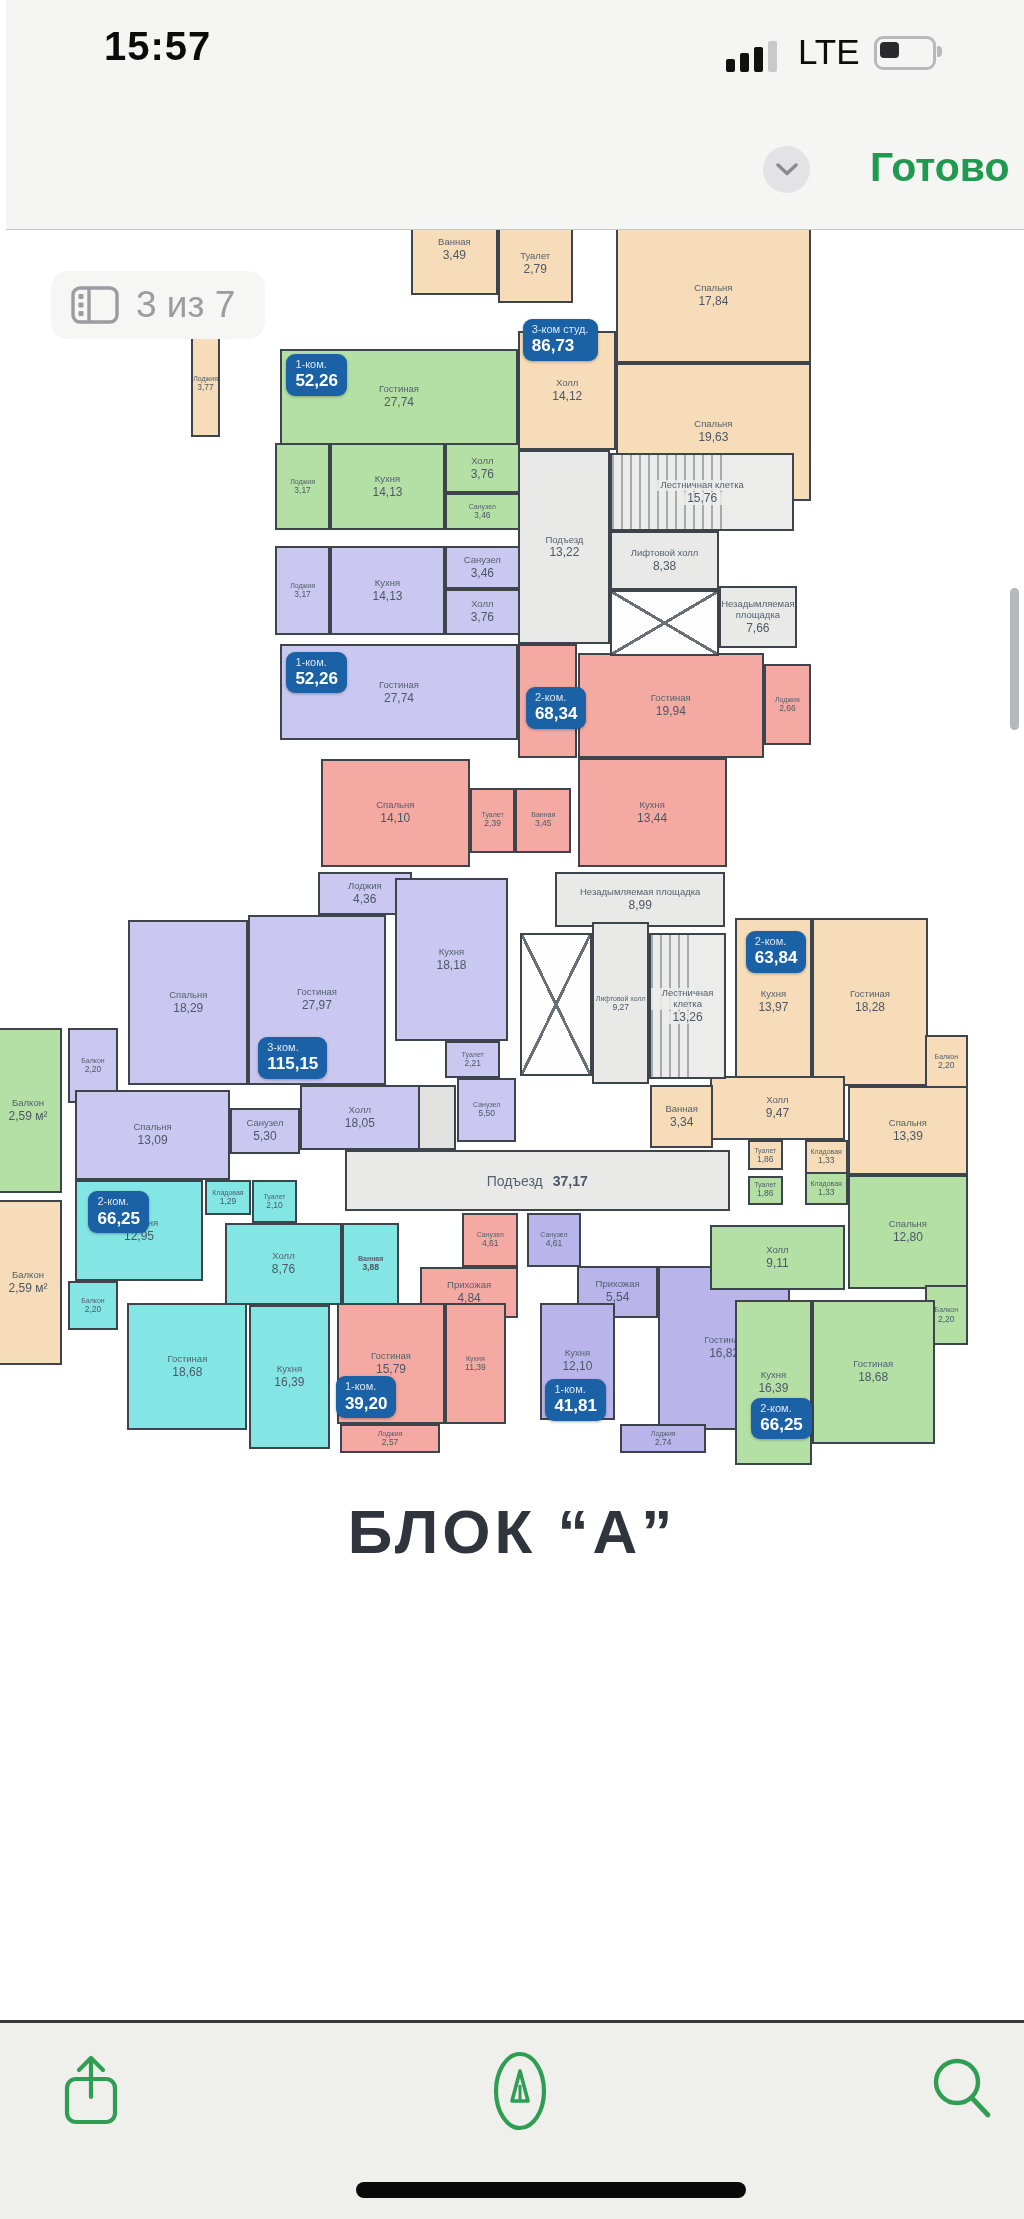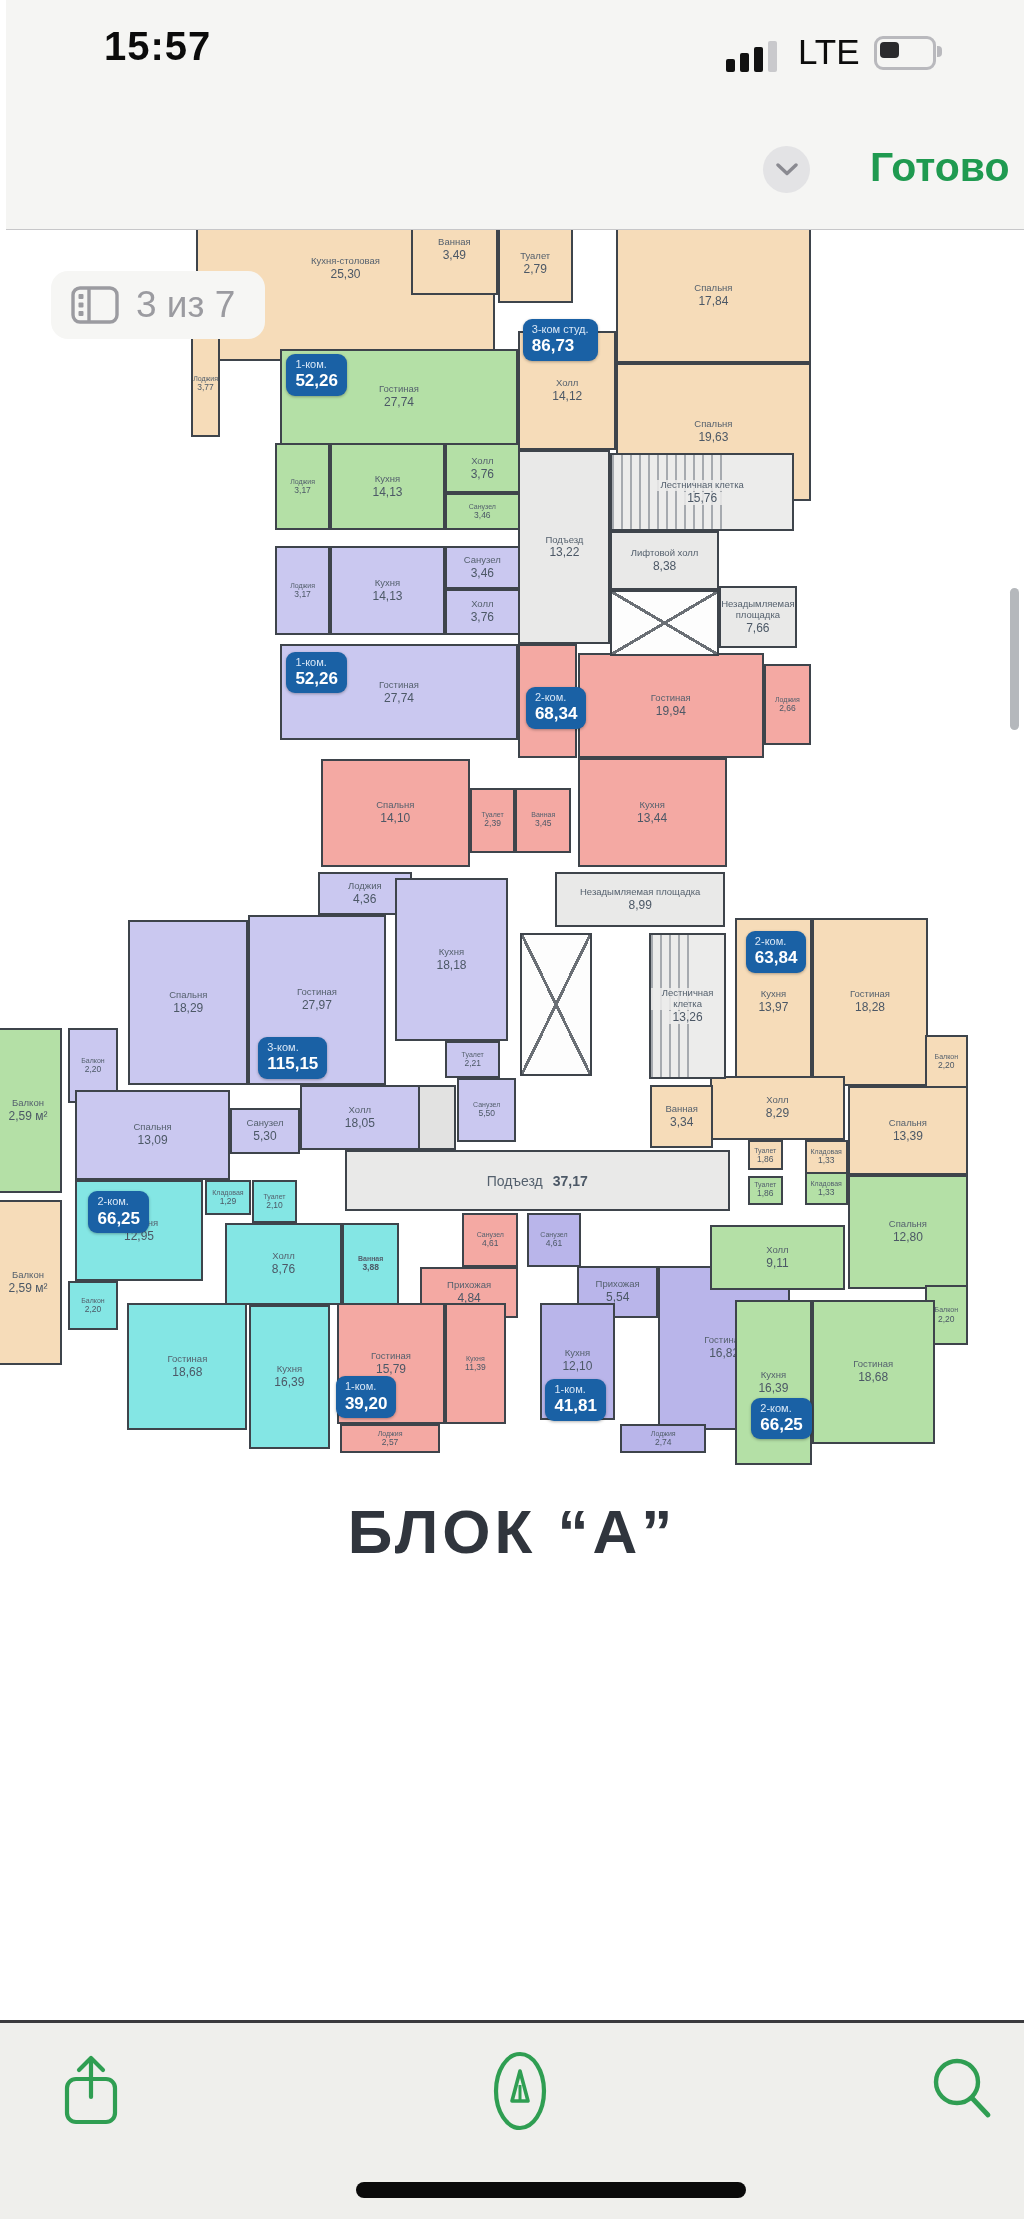--- a/index.html
+++ b/index.html
@@ -109,24 +109,20 @@
     <line x1="18" y1="2" x2="18" y2="36" stroke="#9b9ba0" stroke-width="3.4"></line>
     <rect x="7.5" y="8" width="5" height="5" rx="1" fill="#9b9ba0"></rect>
     <rect x="7.5" y="16.5" width="5" height="5" rx="1" fill="#9b9ba0"></rect>
     <rect x="7.5" y="25" width="5" height="5" rx="1" fill="#9b9ba0"></rect>
   </svg>
   <span class="pill-label">3 из 7</span>
 </div>
 
 <div class="plan" id="plan-top">
   <div class="slant"></div>
-<div class="room c-peach" style="left: 1%; top: 1.2%; width: 48%; height: 26%;">
-      <span class="rn">Кухня-столовая</span>
-      <span class="ra">25,30</span>
-    </div>
     <div class="room c-peach" style="left: 35.5%; top: 5%; width: 14%; height: 13%;">
       <span class="rn">Ванная</span>
       <span class="ra">3,49</span>
     </div>
     <div class="room c-peach" style="left: 49.5%; top: 8%; width: 12%; height: 11%;">
       <span class="rn">Туалет</span>
       <span class="ra">2,79</span>
     </div>
     <div class="room c-peach" style="left: 68.5%; top: 8.5%; width: 31.3%; height: 19%;">
       <span class="rn">Спальня</span>
@@ -395,21 +391,21 @@
     <div class="room c-peach" style="left: 82.7%; top: 9.5%; width: 12.9%; height: 25.2%;">
       <span class="rn">Гостиная</span>
       <span class="ra">18,28</span>
     </div>
     <div class="room c-peach sm" style="left: 95.2%; top: 27%; width: 4.8%; height: 8.3%;">
       <span class="rn">Балкон</span>
       <span class="ra">2,20</span>
     </div>
     <div class="room c-peach" style="left: 71.4%; top: 33.2%; width: 15%; height: 9.7%;">
       <span class="rn">Холл</span>
-      <span class="ra">8,29</span>
+      <span class="ra">9,47</span>
     </div>
     <div class="room c-peach sm" style="left: 75.6%; top: 42.9%; width: 3.9%; height: 4.5%;">
       <span class="rn">Туалет</span>
       <span class="ra">1,86</span>
     </div>
     <div class="room c-peach sm" style="left: 81.9%; top: 42.9%; width: 4.8%; height: 5%;">
       <span class="rn">Кладовая</span>
       <span class="ra">1,33</span>
     </div>
     <div class="room c-peach" style="left: 86.7%; top: 34.7%; width: 13.3%; height: 13.4%;">
@@ -418,20 +414,24 @@
     </div>
     <div class="room c-peach" style="left: 64.8%; top: 34.6%; width: 7%; height: 9.4%;">
       <span class="rn">Ванная</span>
       <span class="ra">3,34</span>
     </div>
     <div class="room c-gray" style="left: 54.3%; top: 2.6%; width: 18.8%; height: 8.3%;">
       <span class="rn">Незадымляемая площадка</span>
       <span class="ra">8,99</span>
     </div>
     <div class="room c-gray f-shaft" style="left: 50.4%; top: 11.7%; width: 8%; height: 21.5%;"></div>
+    <div class="room c-gray sm" style="left: 58.4%; top: 10.1%; width: 6.3%; height: 24.4%;">
+      <span class="rn">Лифтовой холл</span>
+      <span class="ra">9,27</span>
+    </div>
     <div class="room c-gray f-stairs" style="left: 64.7%; top: 11.7%; width: 8.5%; height: 22%;">
       <span class="rn">Лестничная клетка</span>
       <span class="ra">13,26</span>
     </div>
     <div class="room c-gray inline" style="left: 31%; top: 44.4%; width: 42.6%; height: 9.2%;">
       <span class="rn">Подъезд</span>
       <span class="ra">37,17</span>
     </div>
     <div class="badge" style="left: 21.4%; top: 27.4%;">
       <span class="bt">3-ком.</span>

